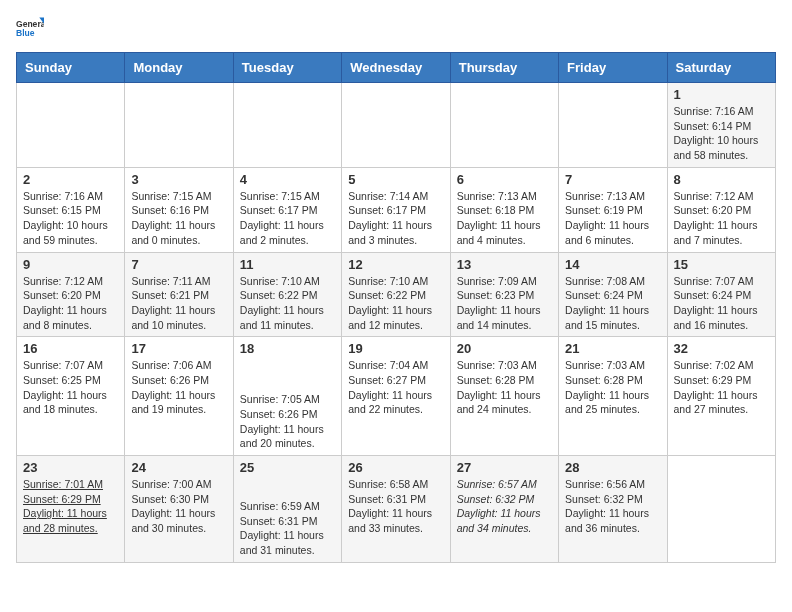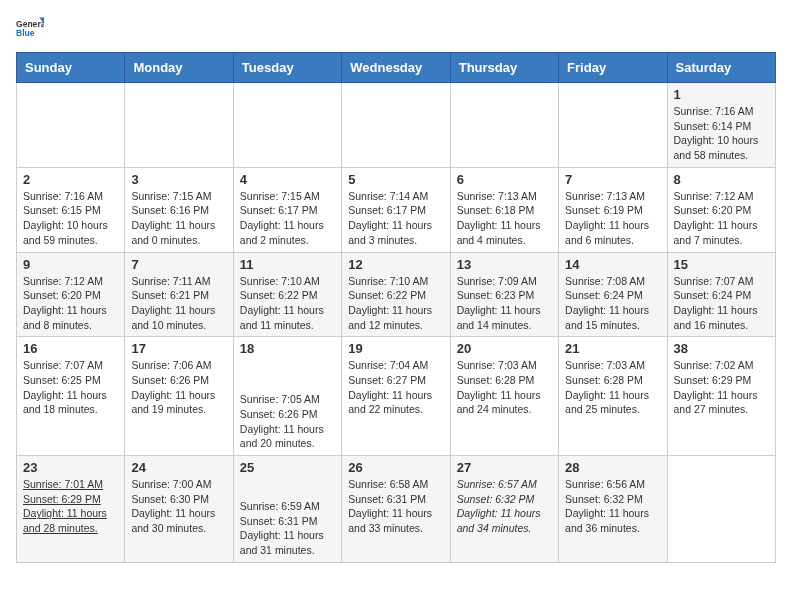--- a/index.html
+++ b/index.html
@@ -271,21 +271,21 @@
 and 24 minutes.</div>
         </td>
         <td>
           <span class="day-num">21</span>
           <div class="day-info" style="white-space: pre-line;">Sunrise: 7:03 AM
 Sunset: 6:28 PM
 Daylight: 11 hours
 and 25 minutes.</div>
         </td>
         <td>
-          <span class="day-num">38</span>
+          <span class="day-num">32</span>
           <div class="day-info" style="white-space: pre-line;">Sunrise: 7:02 AM
 Sunset: 6:29 PM
 Daylight: 11 hours
 and 27 minutes.</div>
         </td>
       </tr>
       <tr>
         <td>
           <span class="day-num">23</span>
           <div class="day-info" style="white-space: pre-line; text-decoration: underline;">Sunrise: 7:01 AM

